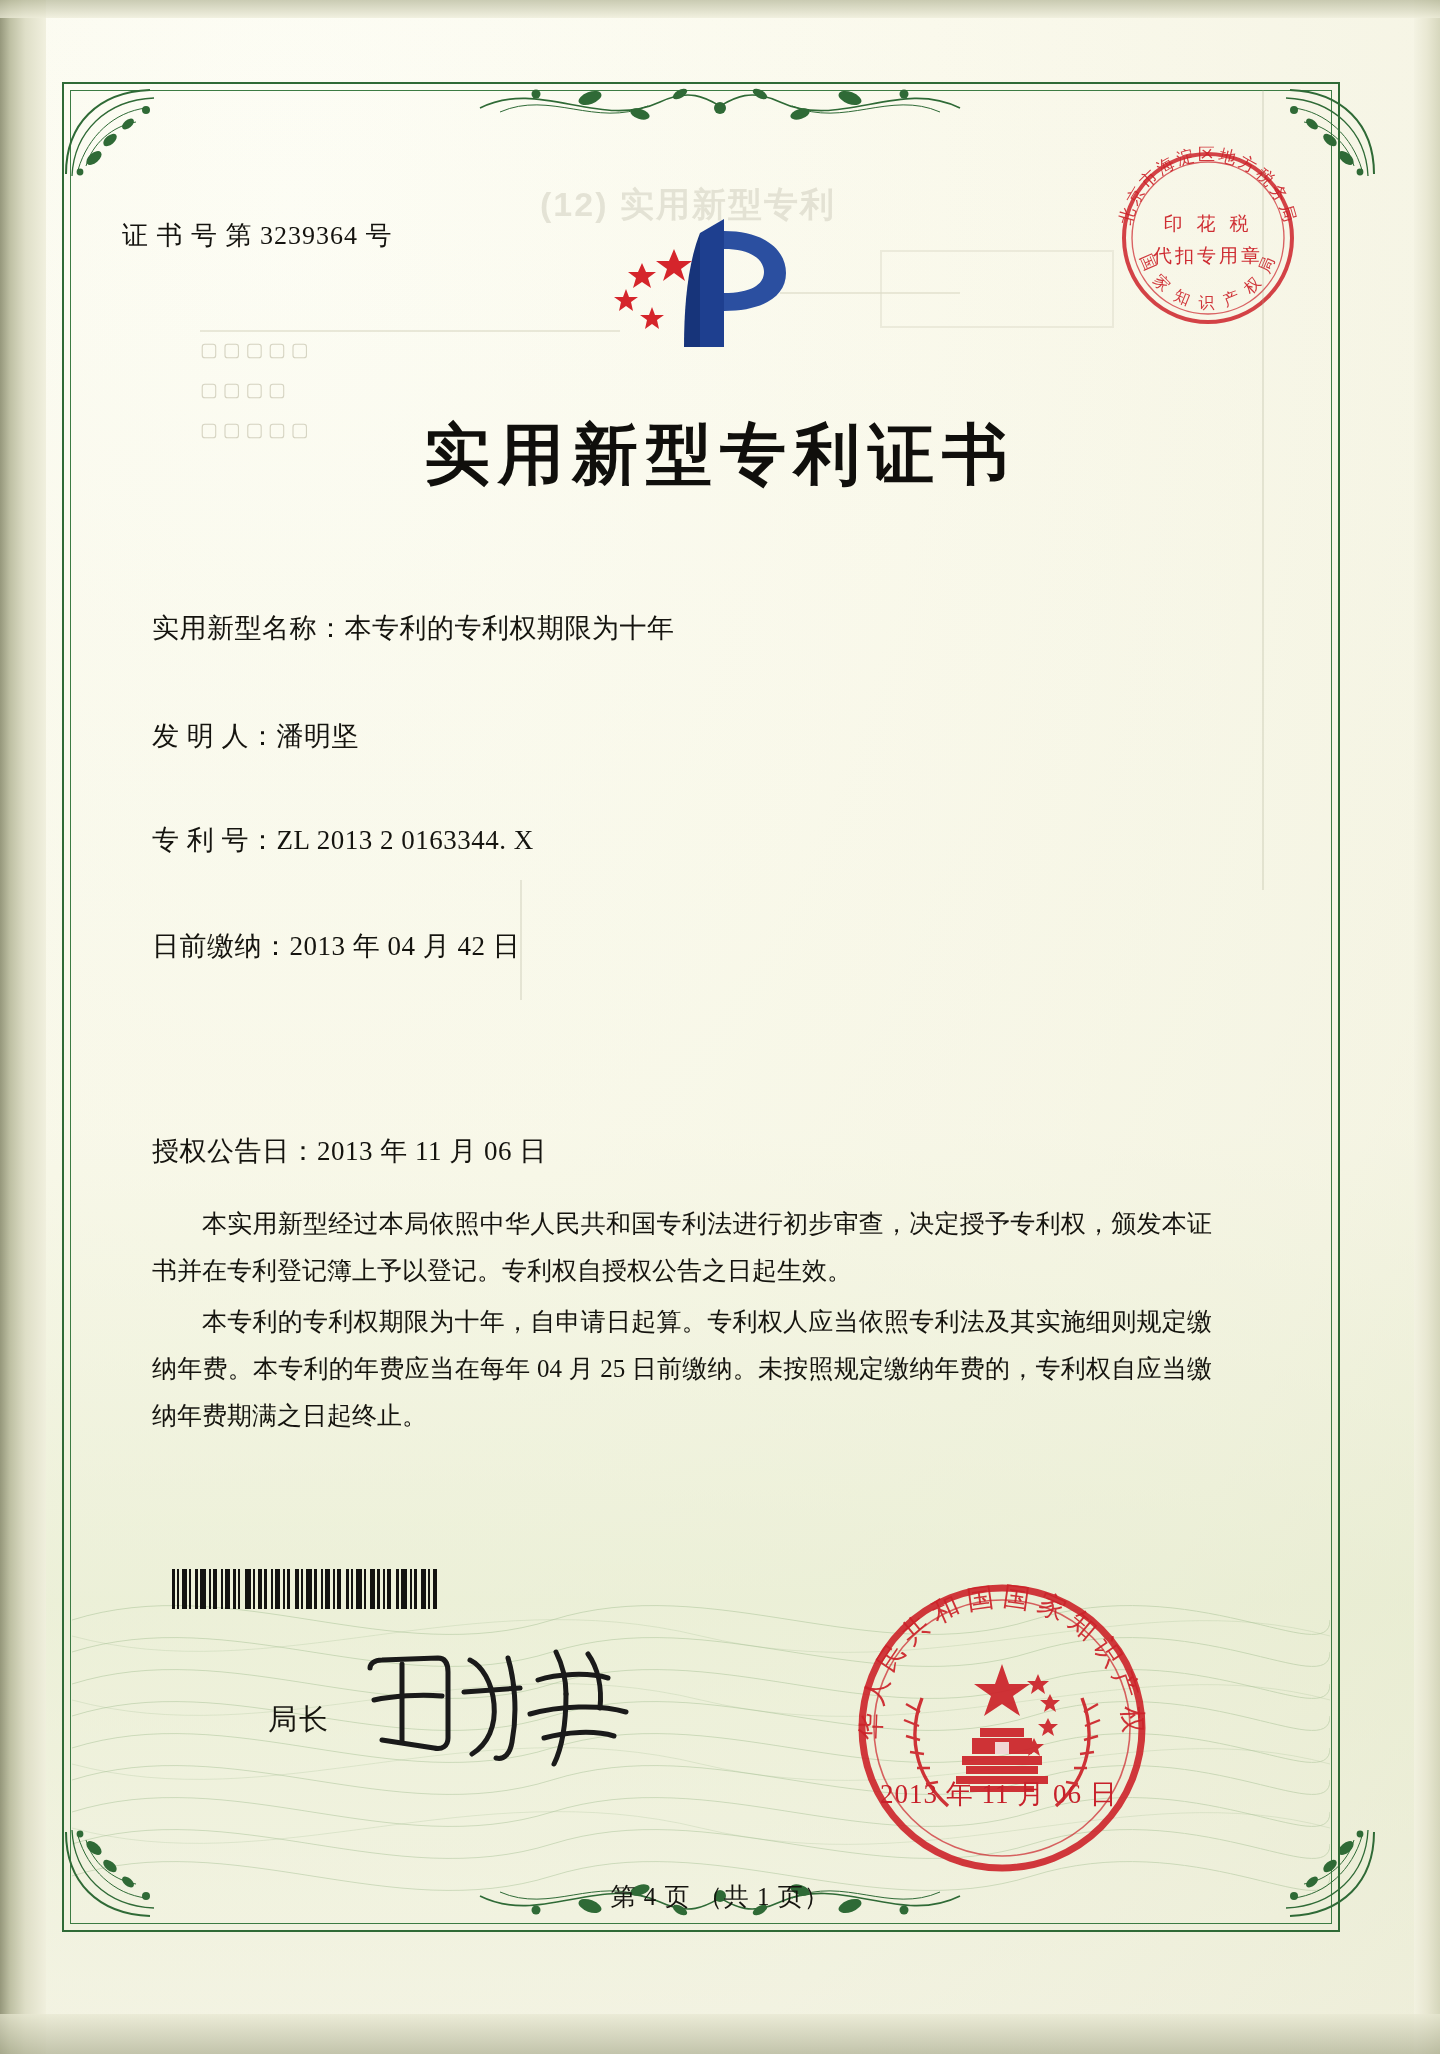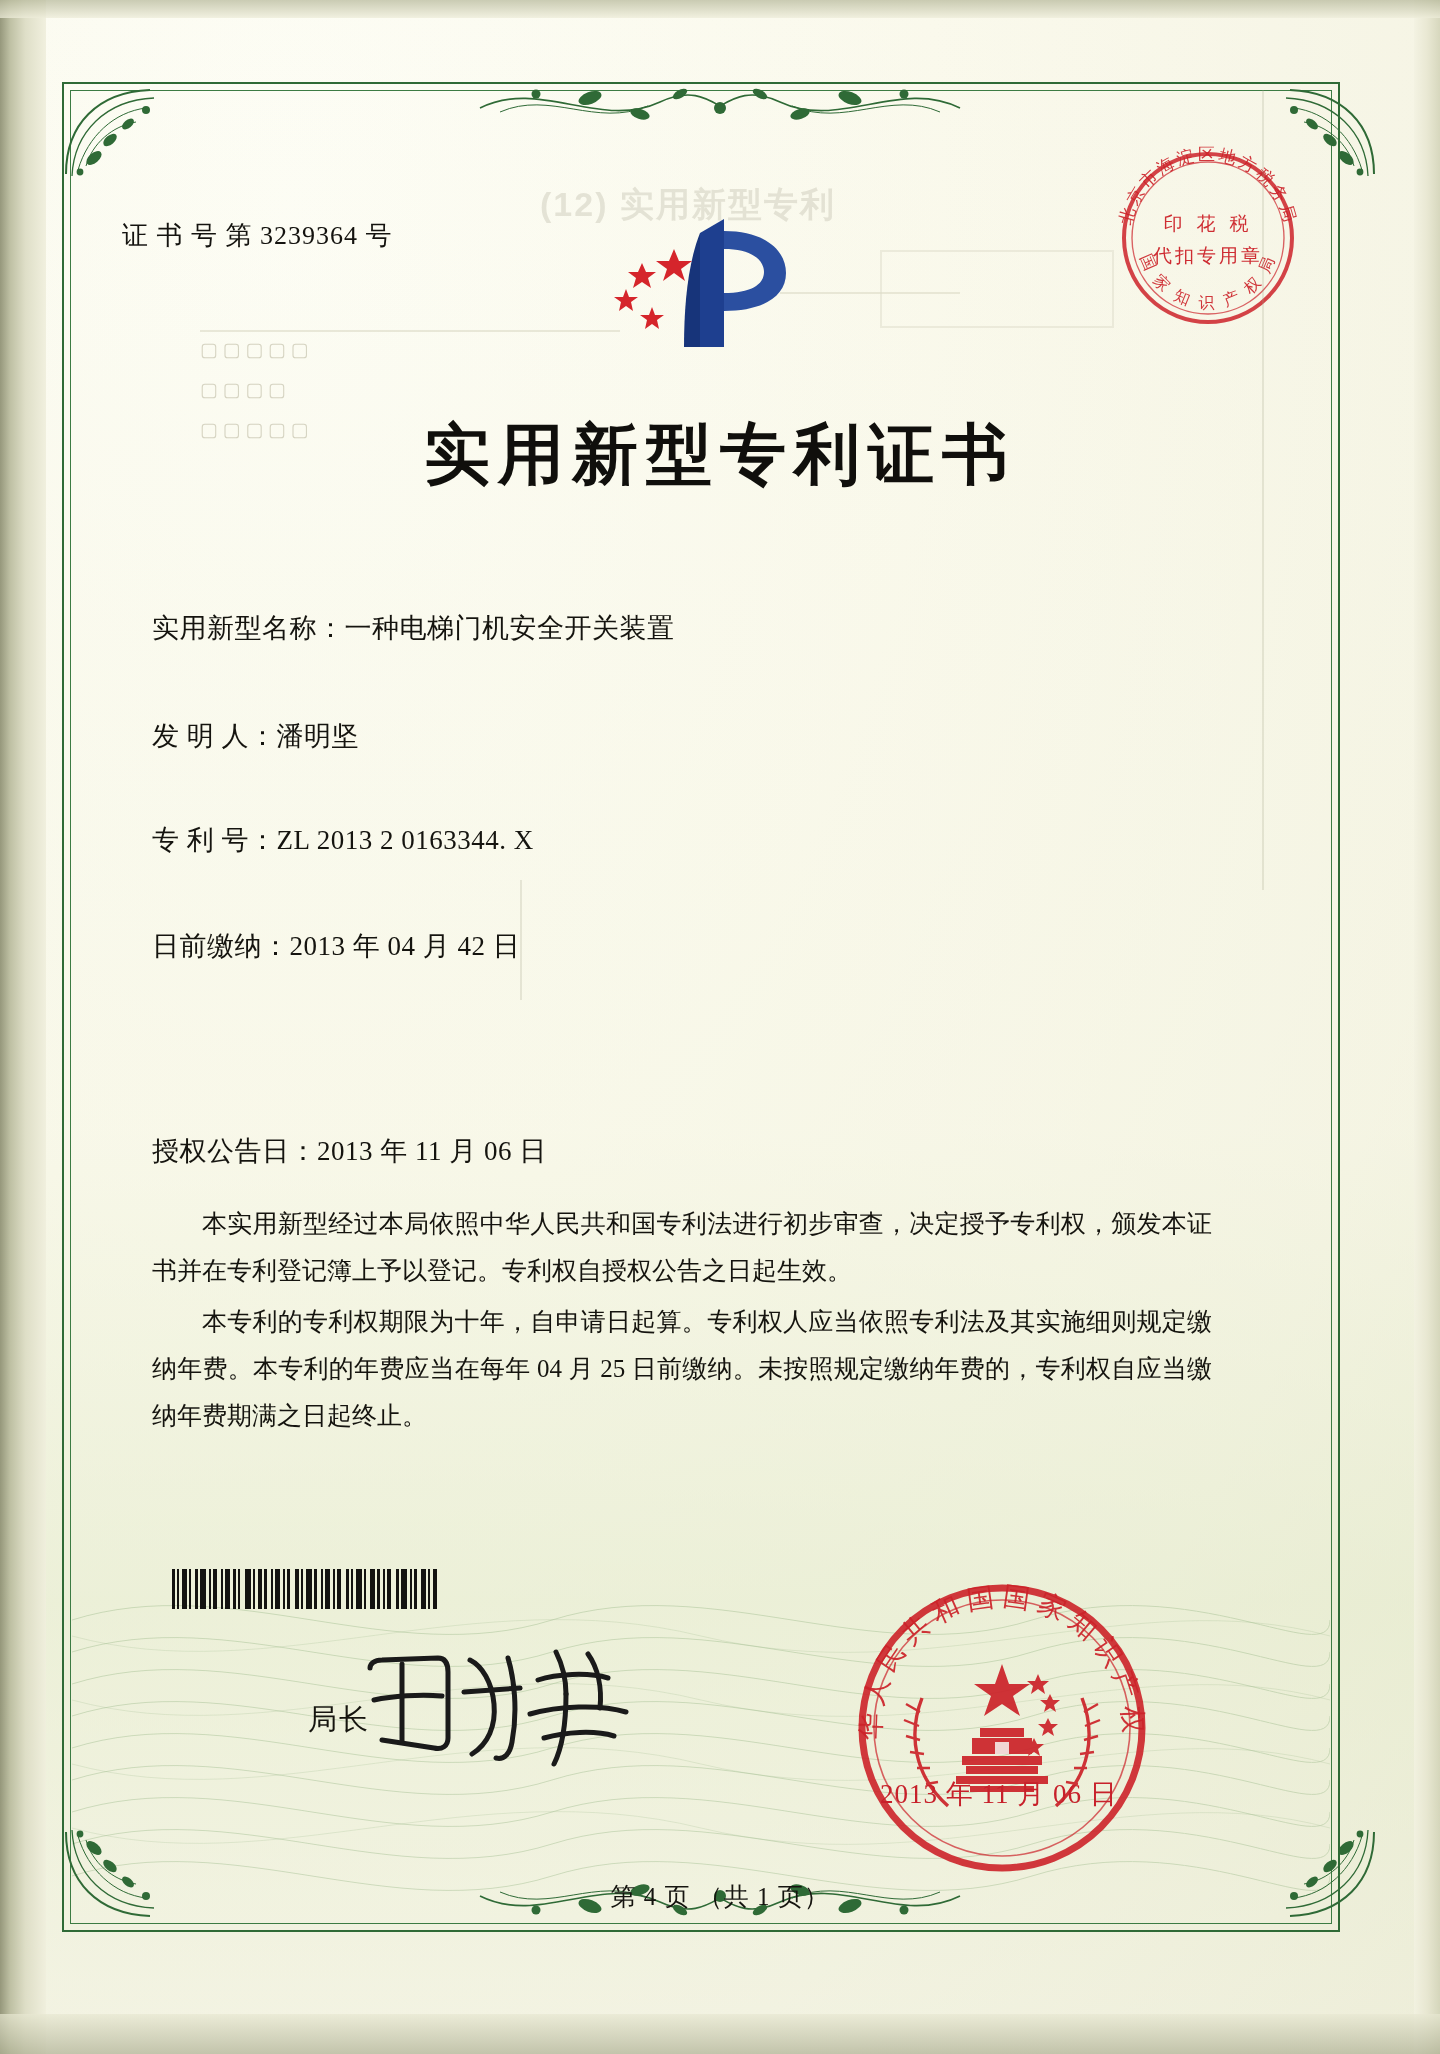--- a/index.html
+++ b/index.html
@@ -240,21 +240,20 @@
     height: 100%;
   }
 
   
   .sig-label {
     position: absolute;
     left: 268px; top: 1700px;
     font-size: 29px;
     color: #16150f;
     letter-spacing: 2px;
-    margin-left: 40px;
   }
   .signature {
     position: absolute;
     left: 352px; top: 1630px;
     width: 300px; height: 150px;
   }
 
   
   .seal {
     position: absolute;
@@ -471,21 +470,21 @@
         <textPath href="#arcBottom" startOffset="50%" text-anchor="middle">国 家 知 识 产 权 局</textPath>
       </text>
       <text x="100" y="92" text-anchor="middle" font-family="'DejaVu Sans','Liberation Sans',sans-serif" font-size="19" fill="#cc2229" opacity="0.95" letter-spacing="4">印 花 税</text>
       <text x="100" y="124" text-anchor="middle" font-family="'DejaVu Sans','Liberation Sans',sans-serif" font-size="19" fill="#cc2229" opacity="0.95" letter-spacing="3">代扣专用章</text>
     </svg>
   </div>
 
   <div class="main-title">实用新型专利证书</div>
 
   <div class="field f1">
-    <span class="lbl">实用新型名称：</span><span class="val">一种电梯门机安全开关装置</span>
+    <span class="lbl">实用新型名称：</span><span class="val">本专利的专利权期限为十年</span>
   </div>
   <div class="field f2">
     <span class="lbl">发  明  人：</span><span class="val">潘明坚</span>
   </div>
   <div class="field f3">
     <span class="lbl">专  利  号：</span><span class="val mono-val">ZL 2013 2 0163344. X</span>
   </div>
   <div class="field f4">
     <span class="lbl">日前缴纳：</span><span class="val">2013 年 04 月 42 日</span>
   </div>

